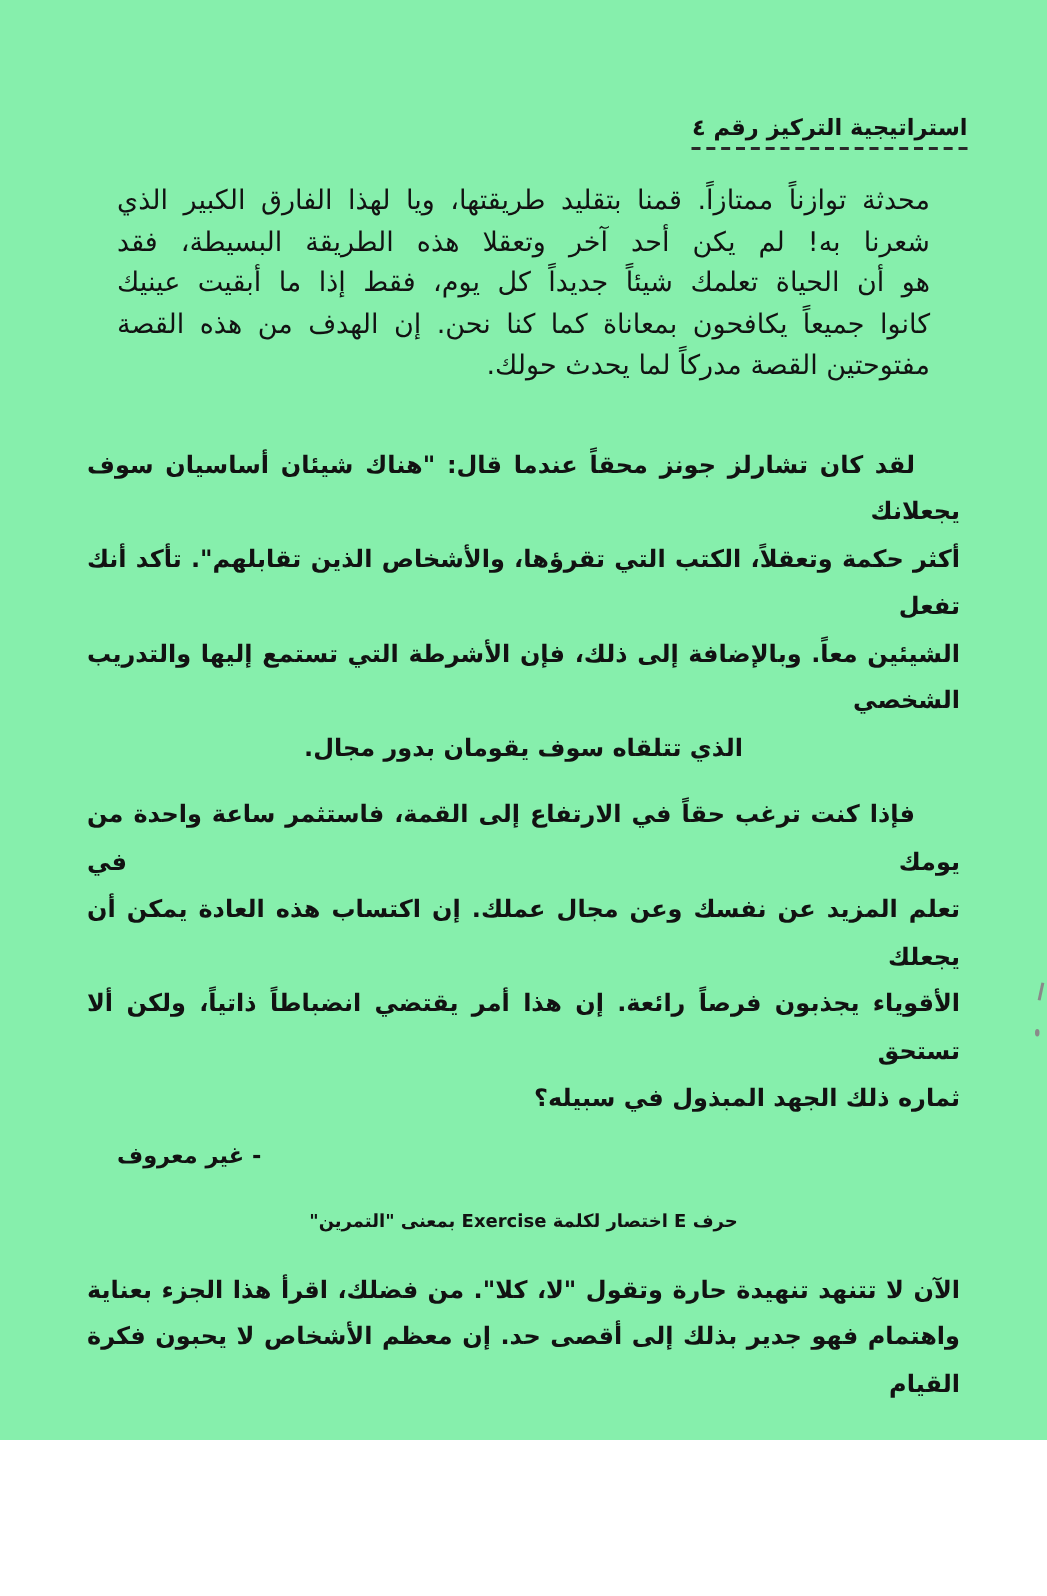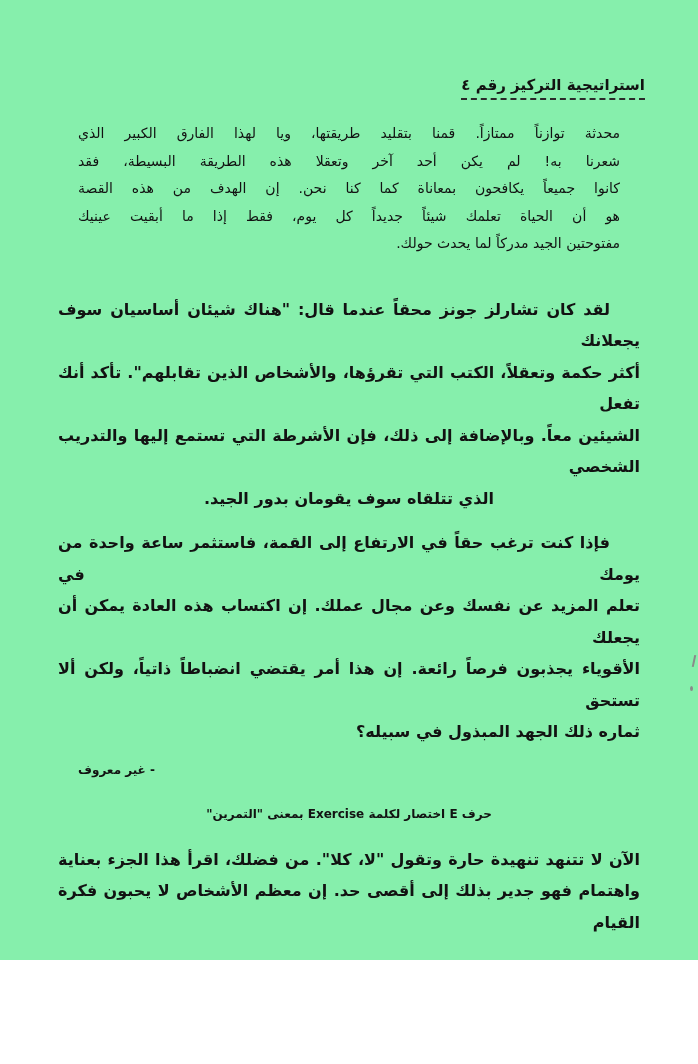--- a/index.html
+++ b/index.html
@@ -24,21 +24,21 @@
     padding-bottom: 4px;
     border-bottom: 2px dashed #2a2a2a;
   }
   .content {
     position: absolute;
     top: 120px; right: 58px; left: 58px;
     direction: rtl;
   }
   .para { margin: 0; }
   .line {
-    font-size: 14px;
+    font-size: 18px;
     line-height: 27.5px;
     text-align: right;
   }
   .just { text-align: justify; text-align-last: justify; }
   .end  { text-align: right; }
   .center { text-align: center; }
   .indent { text-indent: 30px; }
 
   .p1 { margin: 0 20px 0 20px; font-weight: normal; margin-bottom: 29px; }
   .p2, .p3, .p4 { font-weight: bold; }
@@ -50,21 +50,21 @@
   .quote .line {
     font-size: 17px;
     line-height: 33px;
     text-align: center;
     font-weight: normal;
   }
   .attribution {
     direction: rtl;
     text-align: left;
     margin: 0 0 13px 20px;
-    font-size: 12px;
+    font-size: 15px;
     font-weight: bold;
     line-height: 27px;
   }
   .section-heading {
     direction: rtl;
     text-align: center;
     font-size: 12px;
     font-weight: bold;
     line-height: 34px;
     margin-bottom: 13px;
@@ -87,30 +87,30 @@
 
 <div class="page">
 
   <div class="running-head">استراتيجية التركيز رقم ٤</div>
 
   <div class="content">
 
     <div class="para p1">
       <div class="line just">محدثة توازناً ممتازاً. قمنا بتقليد طريقتها، ويا لهذا الفارق الكبير الذي</div>
       <div class="line just">شعرنا به! لم يكن أحد آخر وتعقلا هذه الطريقة البسيطة، فقد</div>
+      <div class="line just">هو أن الحياة تعلمك شيئاً جديداً كل يوم، فقط إذا ما أبقيت عينيك</div>
       <div class="line just">كانوا جميعاً يكافحون بمعاناة كما كنا نحن. إن الهدف من هذه القصة</div>
-      <div class="line just">هو أن الحياة تعلمك شيئاً جديداً كل يوم، فقط إذا ما أبقيت عينيك</div>
-      <div class="line end">مفتوحتين الجيد مدركاً لما يحدث حولك.</div>
+      <div class="line end">مفتوحتين القصة مدركاً لما يحدث حولك.</div>
     </div>
 
     <div class="para p2">
       <div class="line just indent">لقد كان تشارلز جونز محقاً عندما قال: "هناك شيئان أساسيان سوف يجعلانك</div>
       <div class="line just">أكثر حكمة وتعقلاً، الكتب التي تقرؤها، والأشخاص الذين تقابلهم". تأكد أنك تفعل</div>
       <div class="line just">الشيئين معاً. وبالإضافة إلى ذلك، فإن الأشرطة التي تستمع إليها والتدريب الشخصي</div>
-      <div class="line center">الذي تتلقاه سوف يقومان بدور الجيد.</div>
+      <div class="line center">الذي تتلقاه سوف يقومان بدور مجال.</div>
     </div>
 
     <div class="para p3">
       <div class="line just indent">فإذا كنت ترغب حقاً في الارتفاع إلى القمة، فاستثمر ساعة واحدة من يومك في</div>
       <div class="line just">تعلم المزيد عن نفسك وعن مجال عملك. إن اكتساب هذه العادة يمكن أن يجعلك</div>
       <div class="line just">الأقوياء يجذبون فرصاً رائعة. إن هذا أمر يقتضي انضباطاً ذاتياً، ولكن ألا تستحق</div>
       <div class="line end">ثماره ذلك الجهد المبذول في سبيله؟</div>
     </div>
 
     <div class="para quote">

